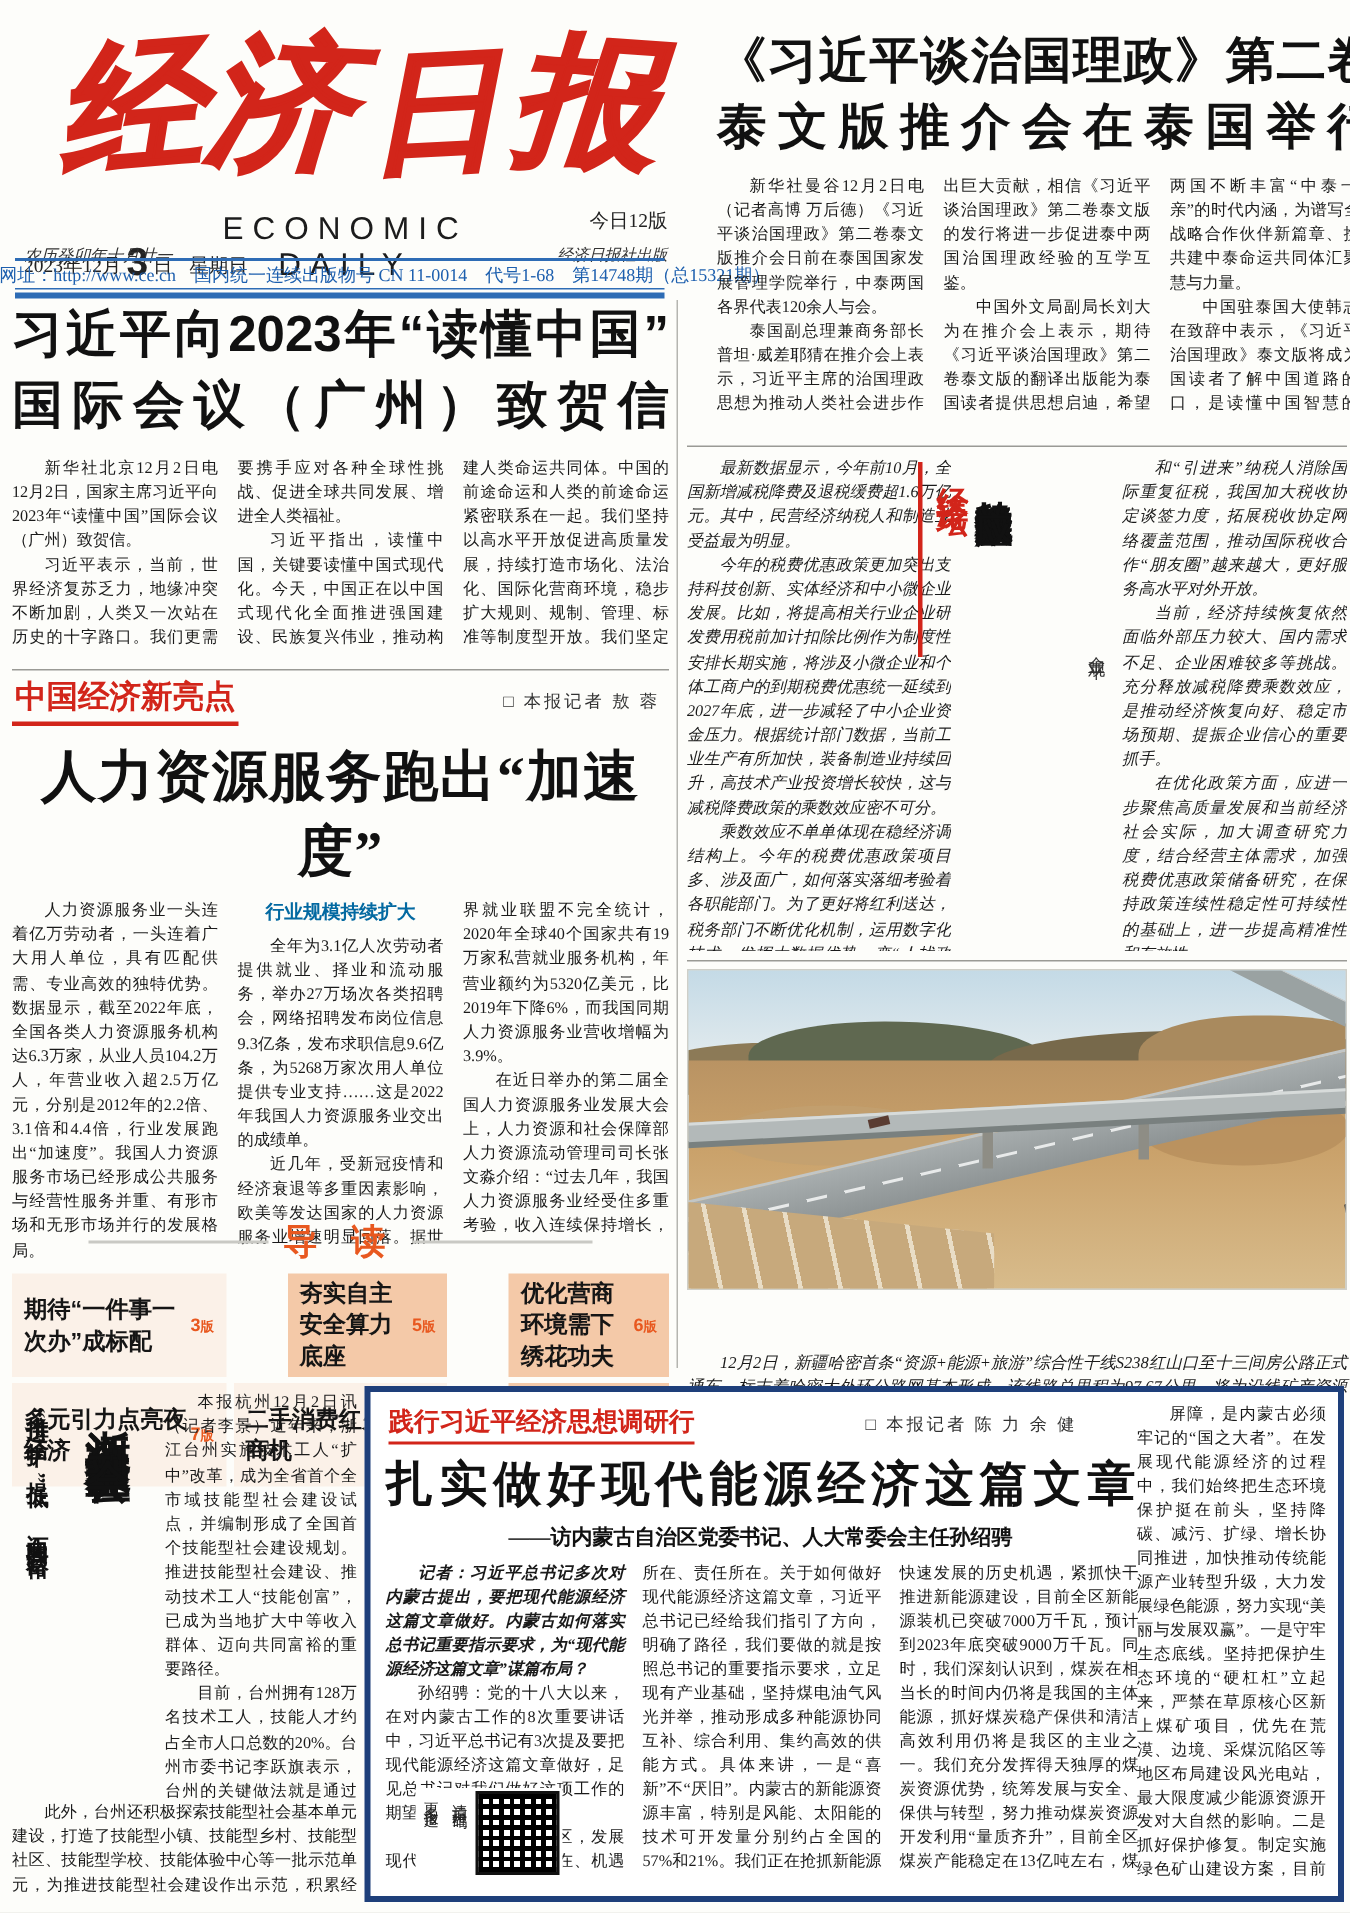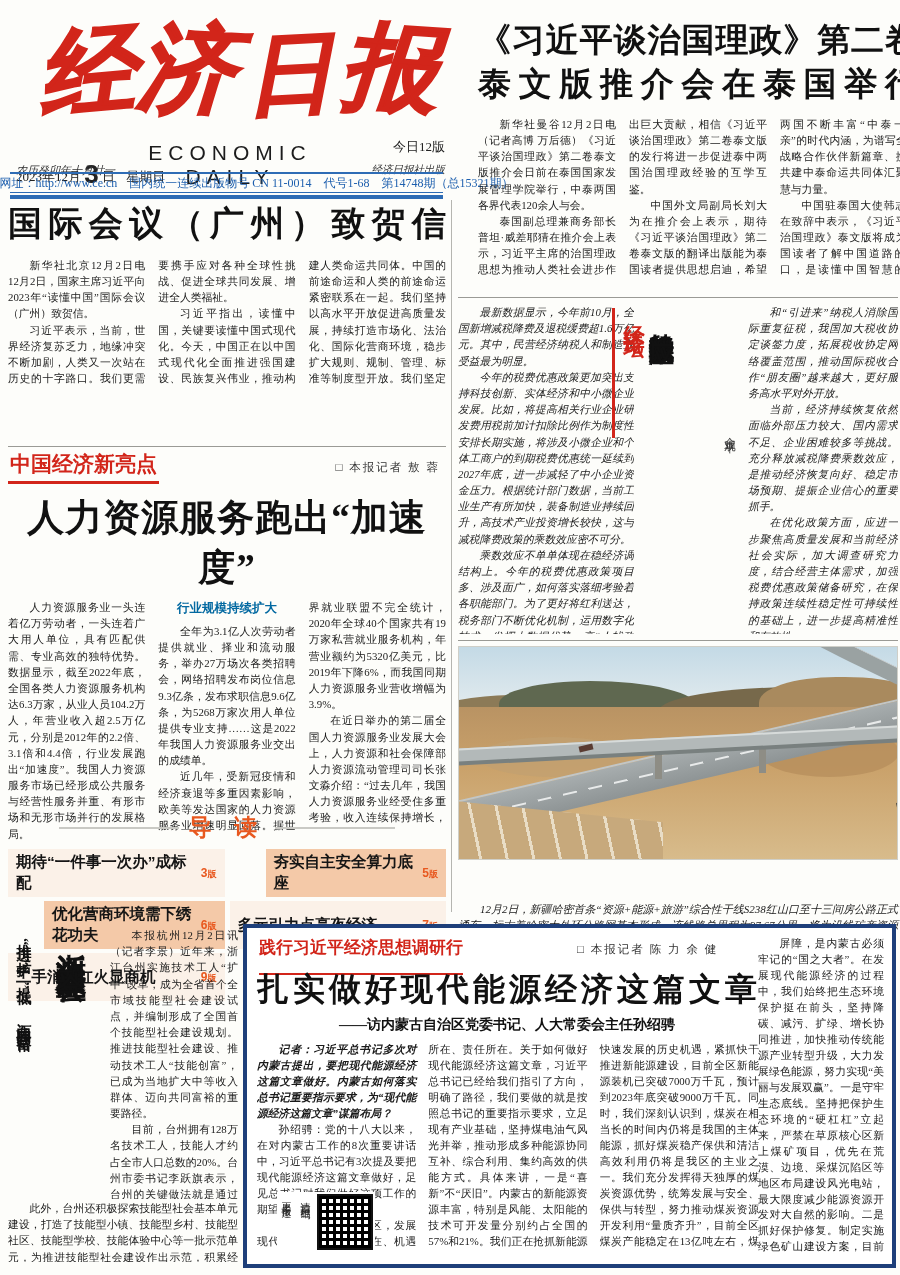--- a/index.html
+++ b/index.html
@@ -55,21 +55,21 @@
   .hr-byline{position:absolute;right:6px;top:10px;font-size:11.5px;color:#333;letter-spacing:2px;}
   .hr-head{margin:9px 0 6px 0;text-align:center;font-weight:900;font-size:37px;letter-spacing:1px;
            font-family:"Liberation Serif",serif;color:#111;}
   .hr-art .body-cols{height:250px;column-count:3;column-gap:13px;}
 
   
   .daodu{position:absolute;left:8px;top:812px;width:438px;}
   .daodu-title{display:flex;align-items:center;gap:10px;color:#e8581f;font-family:"Liberation Sans",sans-serif;
                font-weight:900;font-size:23px;letter-spacing:8px;justify-content:center;}
   .daodu-title::before,.daodu-title::after{content:"";flex:0 0 120px;height:2px;background:#c9c9c4;}
-  .daodu-grid{margin-top:6px;display:grid;grid-template-columns:1fr 1fr;grid-gap:4px 5px;}
+  .daodu-grid{margin-top:6px;display:grid;grid-template-columns:1fr 1fr 1fr;grid-gap:4px 5px;}
   .dd-cell{display:flex;justify-content:space-between;align-items:center;padding:3px 8px;
            font-family:"Liberation Sans",sans-serif;font-weight:bold;font-size:15.5px;color:#151515;}
   .dd-cell .pg{color:#e8581f;font-size:12px;font-weight:bold;white-space:nowrap;}
   .dd-cell .pg small{font-size:9px;}
   .bg-light{background:#fbf1e8;}
   .bg-dark{background:#f4c9a8;margin-left:36px;}
 
   
   .forum-left{position:absolute;left:458px;top:304px;width:176px;height:330px;}
   .forum-right{position:absolute;left:748px;top:304px;width:150px;height:330px;}
@@ -119,21 +119,21 @@
   .tz-sub{position:absolute;left:14px;top:932px;height:316px;writing-mode:vertical-rl;
           font-weight:bold;font-size:15px;letter-spacing:3px;color:#111;}
   .tz-head{position:absolute;left:50px;top:929px;height:336px;writing-mode:vertical-rl;
            font-weight:900;font-size:30px;letter-spacing:2px;color:#111;font-family:"Liberation Serif",serif;}
   .tz-body{position:absolute;left:110px;top:927px;width:128px;height:272px;font-size:10.8px;line-height:1.5;overflow:hidden;}
   .tz-tail{position:absolute;left:8px;top:1200px;width:230px;height:62px;font-size:10.8px;line-height:1.5;overflow:hidden;}
 
   
   .energy{position:absolute;left:243px;top:924px;width:653px;height:344px;border:4px solid #1e3f7a;background:#fff;}
   .en-label{position:absolute;left:12px;top:8px;color:#d2251a;font-family:"Liberation Sans",sans-serif;
-            font-weight:900;font-size:17px;border-bottom:2.5px solid #d2251a;padding-bottom:14px;}
+            font-weight:900;font-size:17px;border-bottom:2.5px solid #d2251a;padding-bottom:2px;}
   .en-byline{position:absolute;left:330px;top:14px;font-size:11.5px;color:#333;letter-spacing:2px;}
   .en-head{position:absolute;left:10px;top:40px;width:500px;text-align:justify;text-align-last:justify;
            font-family:"Liberation Sans",sans-serif;font-weight:900;font-size:32px;color:#111;}
   .en-sub{position:absolute;left:10px;top:88px;width:500px;text-align:center;font-weight:bold;font-size:14px;color:#111;}
   .en-body{position:absolute;left:10px;top:114px;width:502px;height:213px;column-count:3;column-gap:12px;
            font-size:10.8px;line-height:1.48;overflow:hidden;column-fill:auto;}
   .en-right{position:absolute;right:8px;top:8px;width:126px;height:320px;font-size:10.8px;line-height:1.48;overflow:hidden;}
   .qr-wrap{position:absolute;left:30px;top:264px;display:flex;gap:5px;background:#fff;padding:2px;}
   .qr-txt{writing-mode:vertical-rl;font-size:10px;letter-spacing:2px;color:#222;height:58px;}
   .qr{width:56px;height:56px;border:2px solid #111;
@@ -171,20 +171,21 @@
     <div class="body-cols" data-interactable="false">
         <p class="para" data-interactable="false">新华社曼谷12月2日电（记者高博 万后德）《习近平谈治国理政》第二卷泰文版推介会日前在泰国国家发展管理学院举行，中泰两国各界代表120余人与会。</p>
         <p class="para" data-interactable="false">泰国副总理兼商务部长普坦·威差耶猜在推介会上表示，习近平主席的治国理政思想为推动人类社会进步作出巨大贡献，相信《习近平谈治国理政》第二卷泰文版的发行将进一步促进泰中两国治国理政经验的互学互鉴。</p>
         <p class="para" data-interactable="false">中国外文局副局长刘大为在推介会上表示，期待《习近平谈治国理政》第二卷泰文版的翻译出版能为泰国读者提供思想启迪，希望两国不断丰富“中泰一家亲”的时代内涵，为谱写全面战略合作伙伴新篇章、携手共建中泰命运共同体汇聚智慧与力量。</p>
         <p class="para" data-interactable="false">中国驻泰国大使韩志强在致辞中表示，《习近平谈治国理政》泰文版将成为泰国读者了解中国道路的窗口，是读懂中国智慧的钥匙，是中泰互信互利、共同进步的连心桥，将为推动构建中泰命运共同体提供丰富的思想和理论基础。</p>
       </div>
   </div>
   <div class="hline" style="left:458px;top:297px;width:440px;" data-interactable="false"></div>
 
   <div class="lead" data-interactable="false">
+    <div class="headline hl-line" data-interactable="false">习近平向2023年“读懂中国”</div>
     <div class="headline hl-line" data-interactable="false">国际会议（广州）致贺信</div>
     <div class="body-cols" data-interactable="false">
         <p class="para" data-interactable="false">新华社北京12月2日电　12月2日，国家主席习近平向2023年“读懂中国”国际会议（广州）致贺信。</p>
         <p class="para" data-interactable="false">习近平表示，当前，世界经济复苏乏力，地缘冲突不断加剧，人类又一次站在历史的十字路口。我们更需要携手应对各种全球性挑战、促进全球共同发展、增进全人类福祉。</p>
         <p class="para" data-interactable="false">习近平指出，读懂中国，关键要读懂中国式现代化。今天，中国正在以中国式现代化全面推进强国建设、民族复兴伟业，推动构建人类命运共同体。中国的前途命运和人类的前途命运紧密联系在一起。我们坚持以高水平开放促进高质量发展，持续打造市场化、法治化、国际化营商环境，稳步扩大规则、规制、管理、标准等制度型开放。我们坚定不移致力于扩大同各国利益的汇合点，不断以中国新发展为世界带来新动力、新机遇。中国期待同各国携手努力，实现和平发展、互利合作、共同繁荣的世界现代化。希望与会嘉宾为促进中国与世界交流合作、实现共同发展繁荣、推动构建人类命运共同体贡献力量。</p>
       </div>
   </div>
   <div class="hline" style="left:8px;top:446px;width:438px;" data-interactable="false"></div>
   <div class="vrule" data-interactable="false"></div>
 

